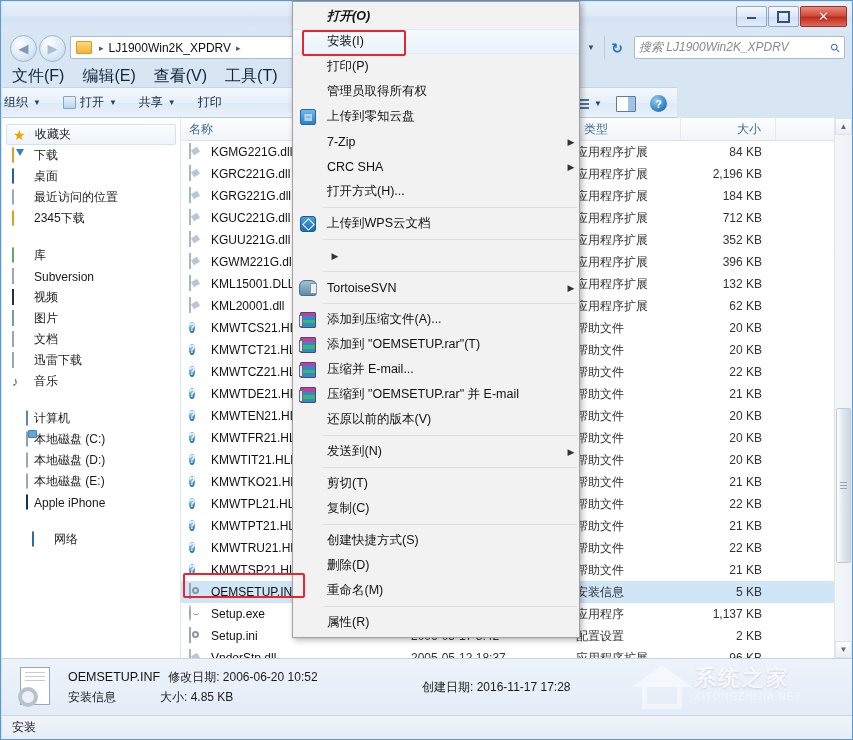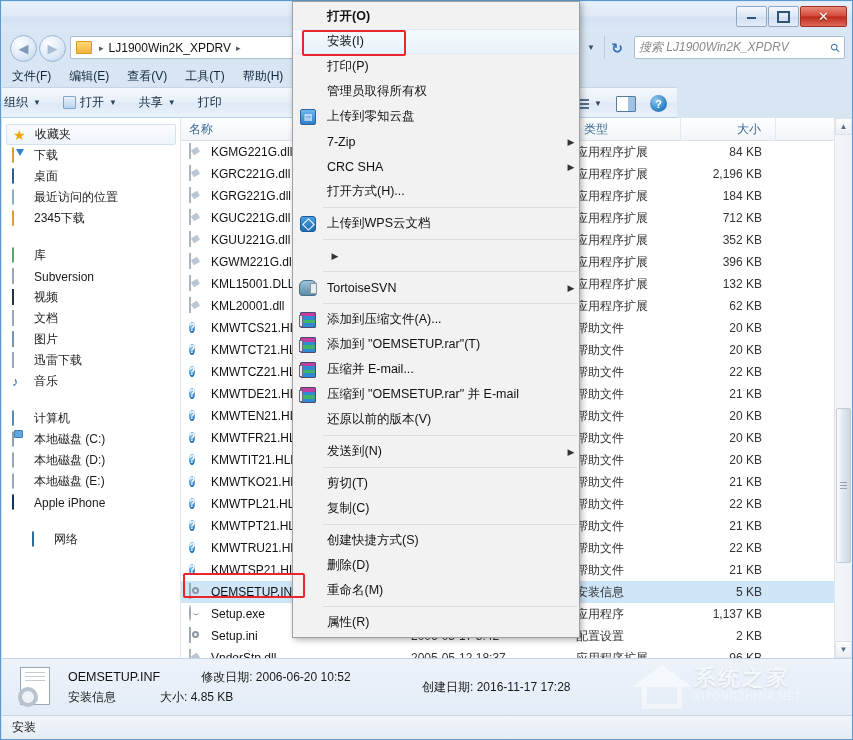--- a/index.html
+++ b/index.html
@@ -80,21 +80,21 @@
     display:flex;align-items:center;box-sizing:border-box;padding:0 4px;
   }
   .searchtxt{flex:1;color:#8a8a8a;font-style:italic;font-size:12px;}
   .searchico{color:#3a79b8;font-size:12px;transform:rotate(-45deg);}
 
   
   .menubar{
     position:absolute;left:1px;top:64px;width:850px;height:22px;
     display:flex;align-items:center;padding-left:10px;box-sizing:border-box;
   }
-  .menubar .mi{color:#11263d;font-size:12px;margin-right:18px;cursor:default;}
+  .menubar .mi{color:#11263d;font-size:16px;margin-right:18px;cursor:default;}
 
   
   .toolbar{
     position:absolute;left:1px;top:86px;width:675px;height:31px;
     background:linear-gradient(to bottom,#f4f8fd,#e6eff9 50%,#dde9f6 51%,#eaf2fb);
     border-top:1px solid #c2d6ea;border-bottom:1px solid #b5cce3;
     display:flex;align-items:center;padding-left:2px;box-sizing:border-box;
   }
   .tbitem{display:flex;align-items:center;margin-right:22px;color:#11263d;font-size:12px;}
   .tbcaret{font-size:8px;margin-left:5px;color:#2b435e;}
@@ -282,21 +282,21 @@
     box-shadow:0 4px 0 #c3ccd5,0 8px 0 #c3ccd5;
   }
   .dico .gear{
     position:absolute;left:2px;bottom:2px;width:20px;height:20px;border-radius:50%;
     border:4px solid #b8c3ce;box-sizing:border-box;background:#eef2f6;
   }
   .dcol{display:flex;flex-direction:column;justify-content:center;gap:3px;}
   .drow1{display:flex;align-items:baseline;gap:8px;}
   .drow2{display:flex;align-items:baseline;}
   .dfname{font-size:12.5px;color:#111;}
-  .dmeta{font-size:12px;color:#1a1a1a;margin-left:33px;}
+  .dmeta{font-size:12px;color:#1a1a1a;}
   .dtype{font-size:12px;color:#1a1a1a;width:92px;display:inline-block;}
   .dsize{font-size:12px;color:#1a1a1a;}
   .dcreate{position:absolute;left:420px;font-size:12px;color:#1a1a1a;}
 
   
   .wm{position:absolute;right:10px;bottom:24px;width:210px;height:58px;opacity:.5;pointer-events:none;}
   .wm .house{
     position:absolute;left:0;top:8px;width:60px;height:44px;
   }
   .wm .house:before{
@@ -324,21 +324,21 @@
   .ctxmenu{
     position:absolute;left:291px;top:0;width:288px;
     background:#f2f2f2;border:1px solid #a0a0a0;
     box-shadow:2px 2px 6px rgba(0,0,0,.3);
     padding:2px 0;box-sizing:border-box;z-index:50;
   }
   .ctxitem{
     height:25px;display:flex;align-items:center;
     font-size:12.5px;color:#111;padding-left:4px;box-sizing:border-box;position:relative;
   }
-  .ctxitem.bold{font-weight:bold;}
+  .ctxitem.bold{font-weight:bold;font-style:italic;}
   .ctxitem.hi{
     background:linear-gradient(to bottom,#f5fafd,#e9f3fb);
     border-top:1px solid #dcebf7;border-bottom:1px solid #dcebf7;
   }
   .cico{width:22px;height:18px;flex:0 0 22px;margin-right:8px;position:relative;}
   .clabel{flex:1;}
   .carrow{width:16px;text-align:center;color:#333;font-size:9px;}
   .ctxsep{height:1px;background:#dcdcdc;margin:3px 2px 3px 30px;}
   .ic-cloud{
     position:absolute;left:3px;top:1px;width:16px;height:16px;border-radius:2px;
@@ -489,38 +489,38 @@
         </div>
         <div class="navrow child">
           <span class="navico"><span class="ic-doc"></span></span>
           <span>Subversion</span>
         </div>
         <div class="navrow child">
           <span class="navico"><span class="ic-vid"></span></span>
           <span>视频</span>
         </div>
         <div class="navrow child">
+          <span class="navico"><span class="ic-pic"></span></span>
+          <span>图片</span>
+        </div>
+        <div class="navrow child">
           <span class="navico"><span class="ic-doc"></span></span>
           <span>文档</span>
         </div>
         <div class="navrow child">
-          <span class="navico"><span class="ic-pic"></span></span>
-          <span>图片</span>
-        </div>
-        <div class="navrow child">
           <span class="navico"><span class="ic-doc"></span></span>
           <span>迅雷下载</span>
         </div>
         <div class="navrow child">
           <span class="navico"><span class="ic-music">♪</span></span>
           <span>音乐</span>
         </div>
       </div>
 
-      <div class="navgroup" style="margin-top:16px;">
+      <div class="navgroup" style="margin-top:16px;text-align:right;">
         <div class="navrow">
           <span class="navico"><span class="ic-pc"></span></span>
           <span>计算机</span>
         </div>
         <div class="navrow child">
           <span class="navico"><span class="ic-drivec"></span></span>
           <span>本地磁盘 (C:)</span>
         </div>
         <div class="navrow child">
           <span class="navico"><span class="ic-drive"></span></span>

